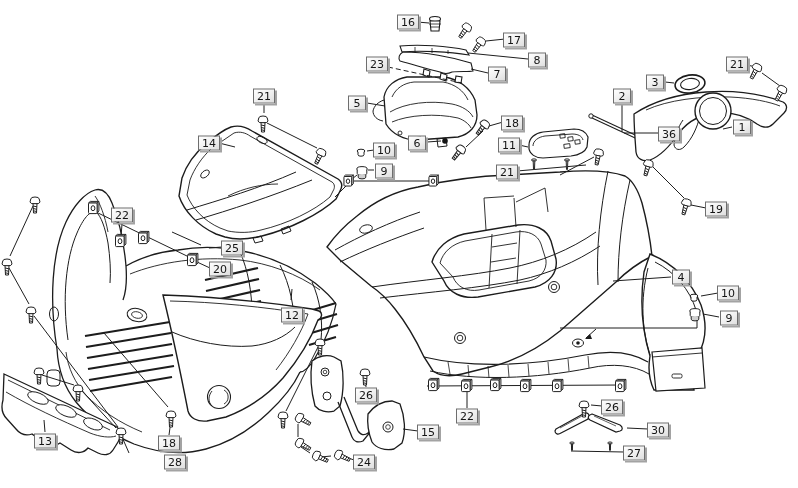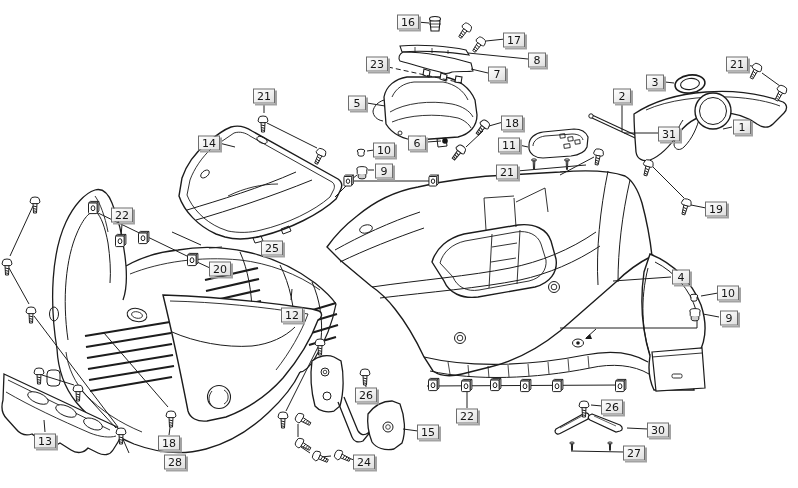--- a/index.html
+++ b/index.html
@@ -336,27 +336,27 @@
       <div class="callout" style="left: 417px; top: 143px;">6</div>
       <div class="callout" style="left: 512px; top: 123px;">18</div>
       <div class="callout" style="left: 509px; top: 145px;">11</div>
       <div class="callout" style="left: 507px; top: 172px;">21</div>
       <div class="callout" style="left: 384px; top: 150px;">10</div>
       <div class="callout" style="left: 384px; top: 171px;">9</div>
       <div class="callout" style="left: 655px; top: 82px;">3</div>
       <div class="callout" style="left: 622px; top: 96px;">2</div>
       <div class="callout" style="left: 737px; top: 64px;">21</div>
       <div class="callout" style="left: 742px; top: 127px;">1</div>
-      <div class="callout" style="left: 669px; top: 134px;">31</div>
+      <div class="callout" style="left: 669px; top: 134px;">36</div>
       <div class="callout" style="left: 716px; top: 209px;">19</div>
       <div class="callout" style="left: 681px; top: 277px;">4</div>
       <div class="callout" style="left: 728px; top: 293px;">10</div>
       <div class="callout" style="left: 729px; top: 318px;">9</div>
       <div class="callout" style="left: 122px; top: 215px;">22</div>
-      <div class="callout" style="left: 232px; top: 248px; margin-left: 40px;">25</div>
+      <div class="callout" style="left: 232px; top: 248px;">25</div>
       <div class="callout" style="left: 220px; top: 269px;">20</div>
       <div class="callout" style="left: 292px; top: 280px; margin-top: 35px;">12</div>
       <div class="callout" style="left: 366px; top: 395px;">26</div>
       <div class="callout" style="left: 428px; top: 432px;">15</div>
       <div class="callout" style="left: 364px; top: 462px;">24</div>
       <div class="callout" style="left: 45px; top: 441px;">13</div>
       <div class="callout" style="left: 130px; top: 462px; margin-left: 45px;">28</div>
       <div class="callout" style="left: 169px; top: 443px;">18</div>
       <div class="callout" style="left: 467px; top: 416px;">22</div>
       <div class="callout" style="left: 612px; top: 407px;">26</div>

